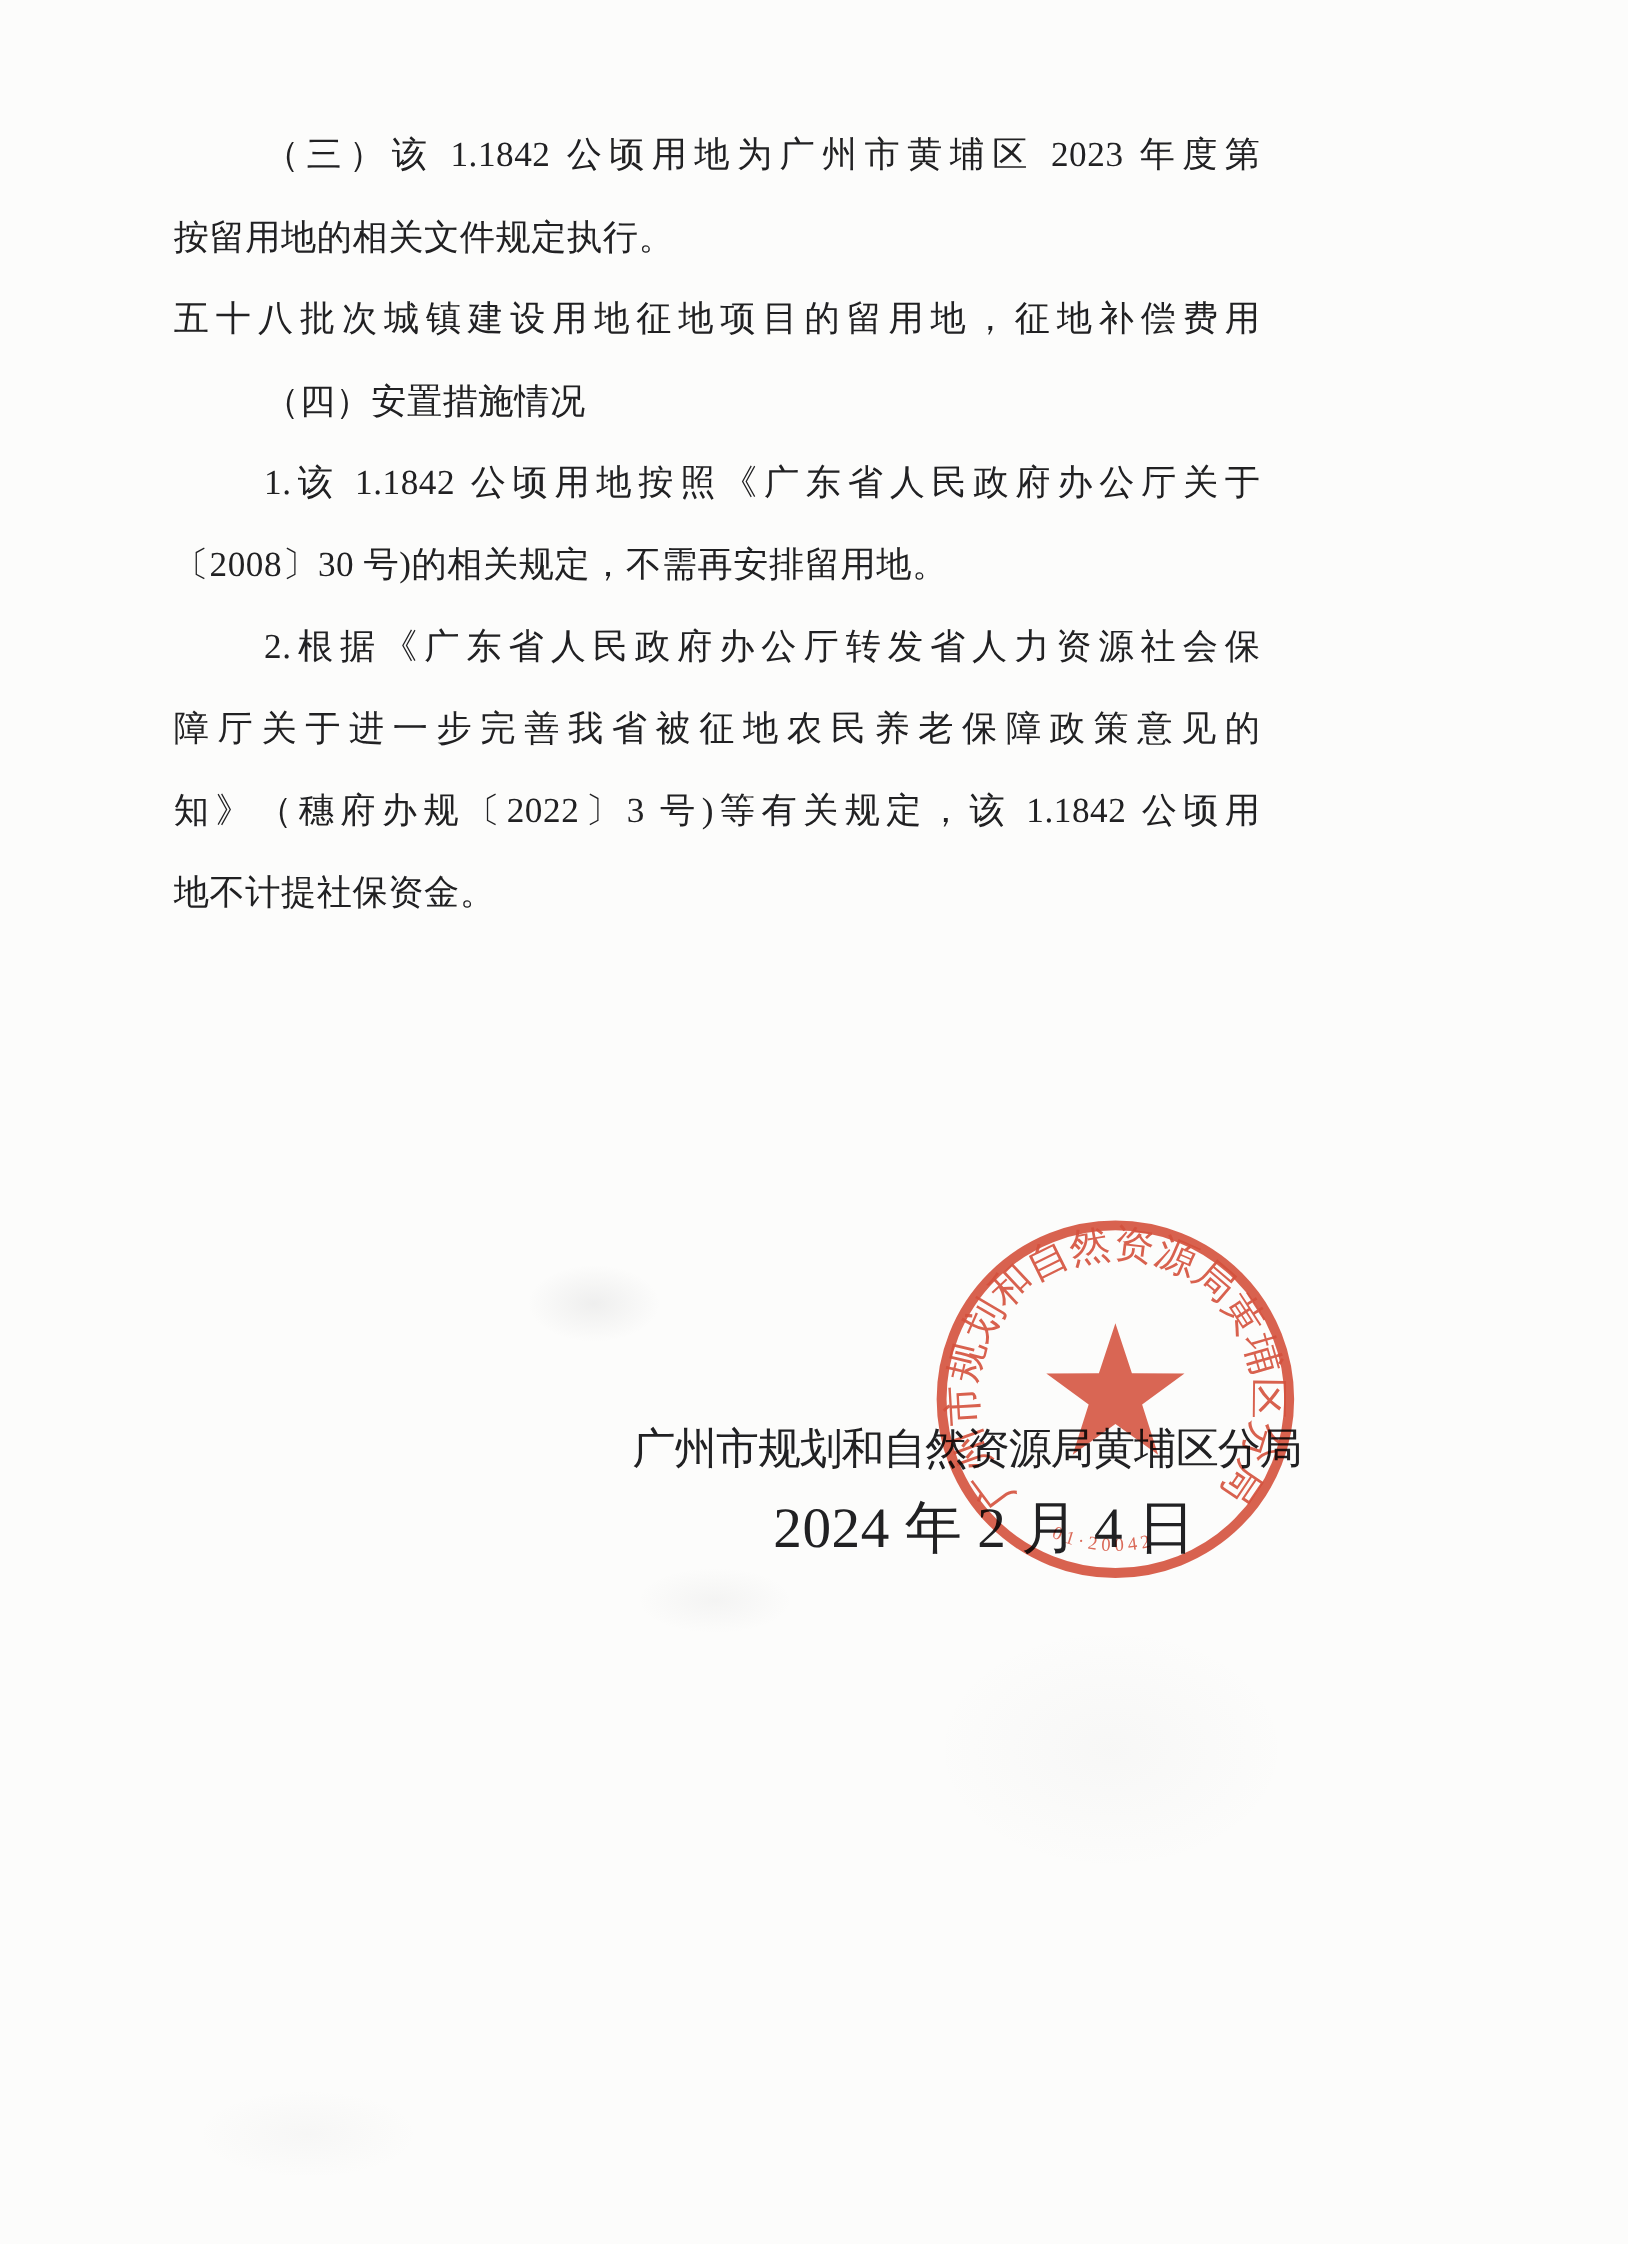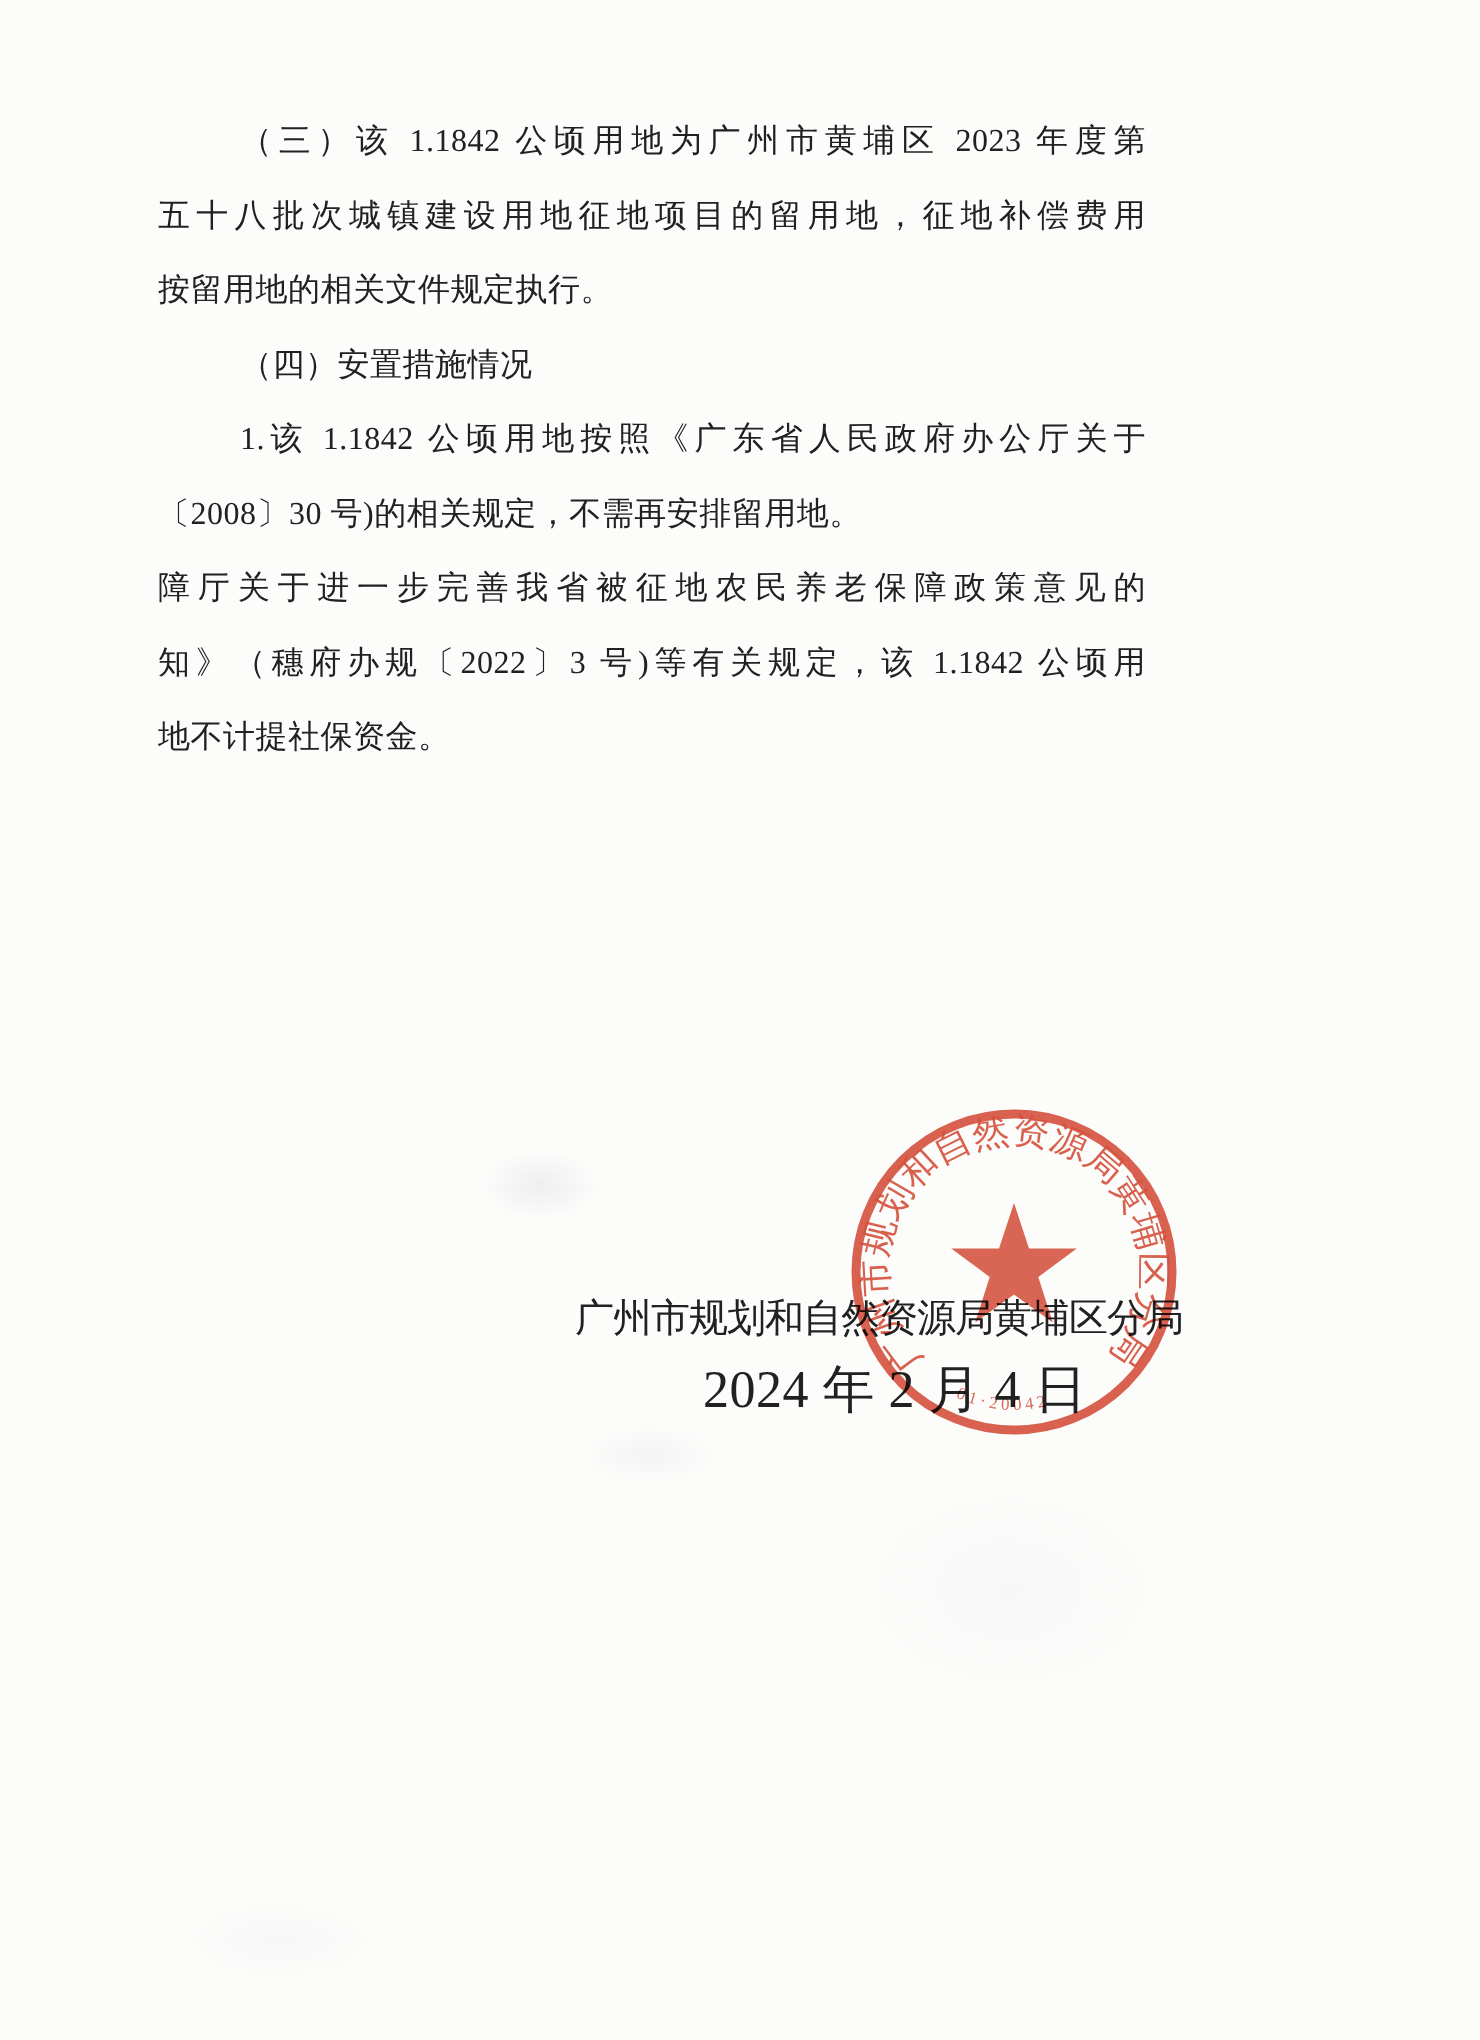--- a/index.html
+++ b/index.html
@@ -95,25 +95,26 @@
 
 <div class="page">
 
   <div class="smudge s1"></div>
   <div class="smudge s2"></div>
   <div class="smudge s3"></div>
   <div class="smudge s4"></div>
 
   <div class="body-text">
     <div class="line indent justify">（三）该 1.1842 公顷用地为广州市黄埔区 2023 年度第</div>
+    <div class="line">按留用地的相关文件规定执行。</div>
     <div class="line justify">五十八批次城镇建设用地征地项目的留用地，征地补偿费用</div>
-    <div class="line">按留用地的相关文件规定执行。</div>
     <div class="line indent">（四）安置措施情况</div>
     <div class="line indent justify">1.该 1.1842 公顷用地按照《广东省人民政府办公厅关于</div>
     <div class="line">〔2008〕30 号)的相关规定，不需再安排留用地。</div>
+    <div class="line indent justify">2.根据《广东省人民政府办公厅转发省人力资源社会保</div>
     <div class="line justify">障厅关于进一步完善我省被征地农民养老保障政策意见的</div>
     <div class="line justify">知》（穗府办规〔2022〕3 号)等有关规定，该 1.1842 公顷用</div>
     <div class="line">地不计提社保资金。</div>
   </div>
 
   <div class="signature">广州市规划和自然资源局黄埔区分局</div>
   <div class="sign-date">2024 年 2 月 4 日</div>
 
   <svg class="seal" viewBox="0 0 340 344" xmlns="http://www.w3.org/2000/svg">
     <defs>

